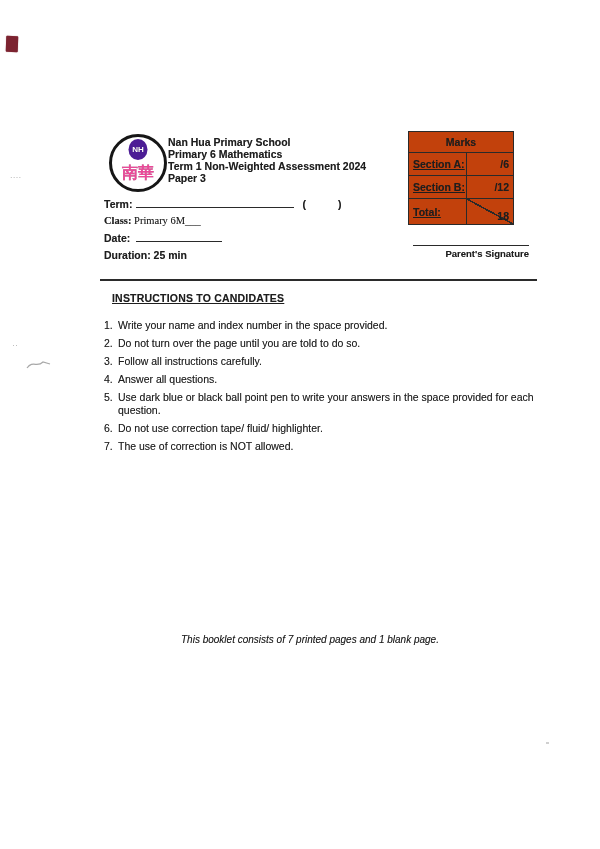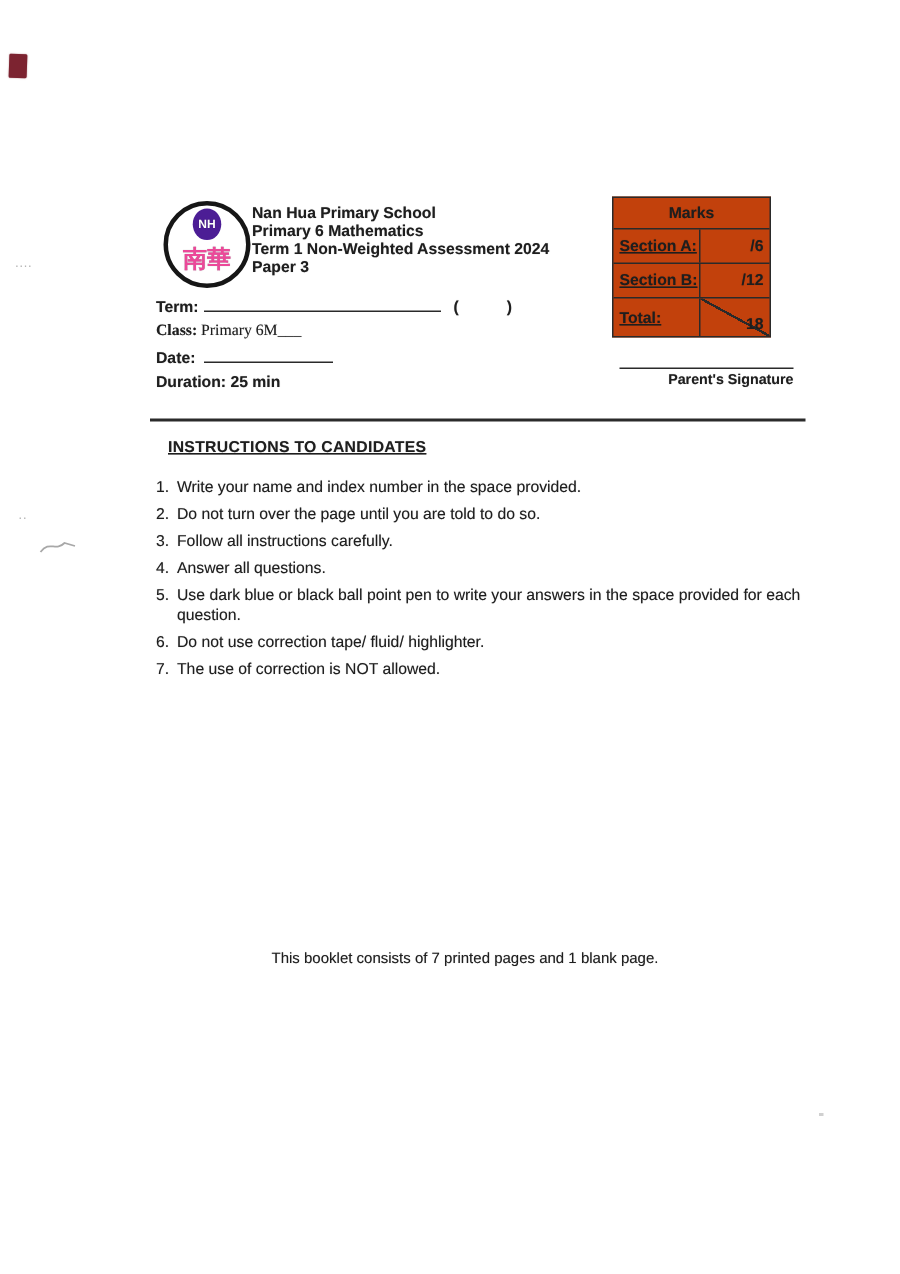--- a/index.html
+++ b/index.html
@@ -65,21 +65,21 @@
   
   .instr-heading { position:absolute; left:112px; top:292px; font-size:10.5px;
     font-weight:bold; text-decoration:underline; letter-spacing:.2px; }
   .instr-list { position:absolute; left:104px; top:319px; width:455px; font-size:10.5px; line-height:12.5px; }
   .instr-item { display:flex; margin-bottom:5.5px; }
   .instr-item .num { width:14px; flex:0 0 14px; }
   .instr-item .txt { flex:1; }
 
   
   .footer-note { position:absolute; left:90px; top:634px; width:440px;
-    text-align:center; font-size:10px; }
+    text-align:center; font-size:10px; font-style:italic; }
 </style>
 </head>
 <body>
 
 <div class="page">
 
   <div class="red-mark"></div>
   <div class="pencil" style="left:10px; top:170px; font-size:9px;">.…</div>
   <div class="pencil" style="left:12px; top:340px; font-size:9px;">··</div>
   <svg class="pencil" style="left:26px; top:356px;" width="26" height="16">

